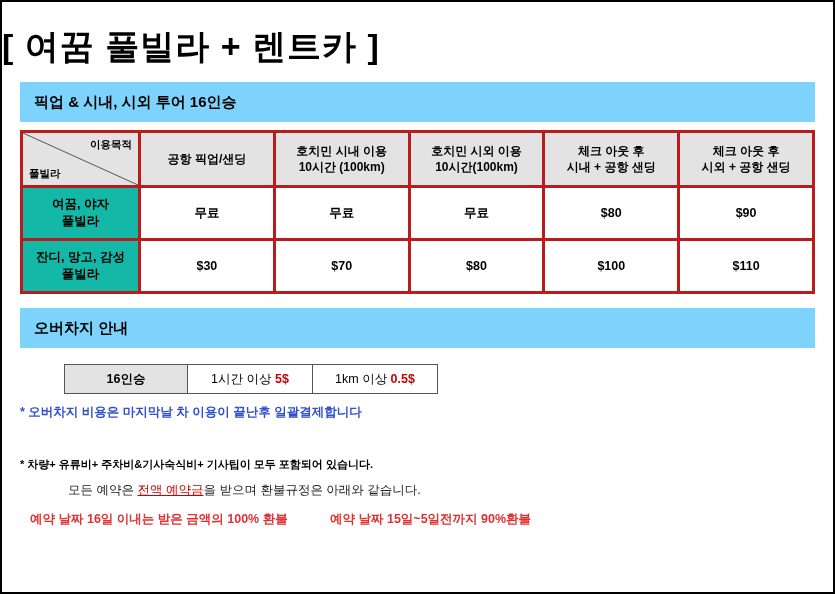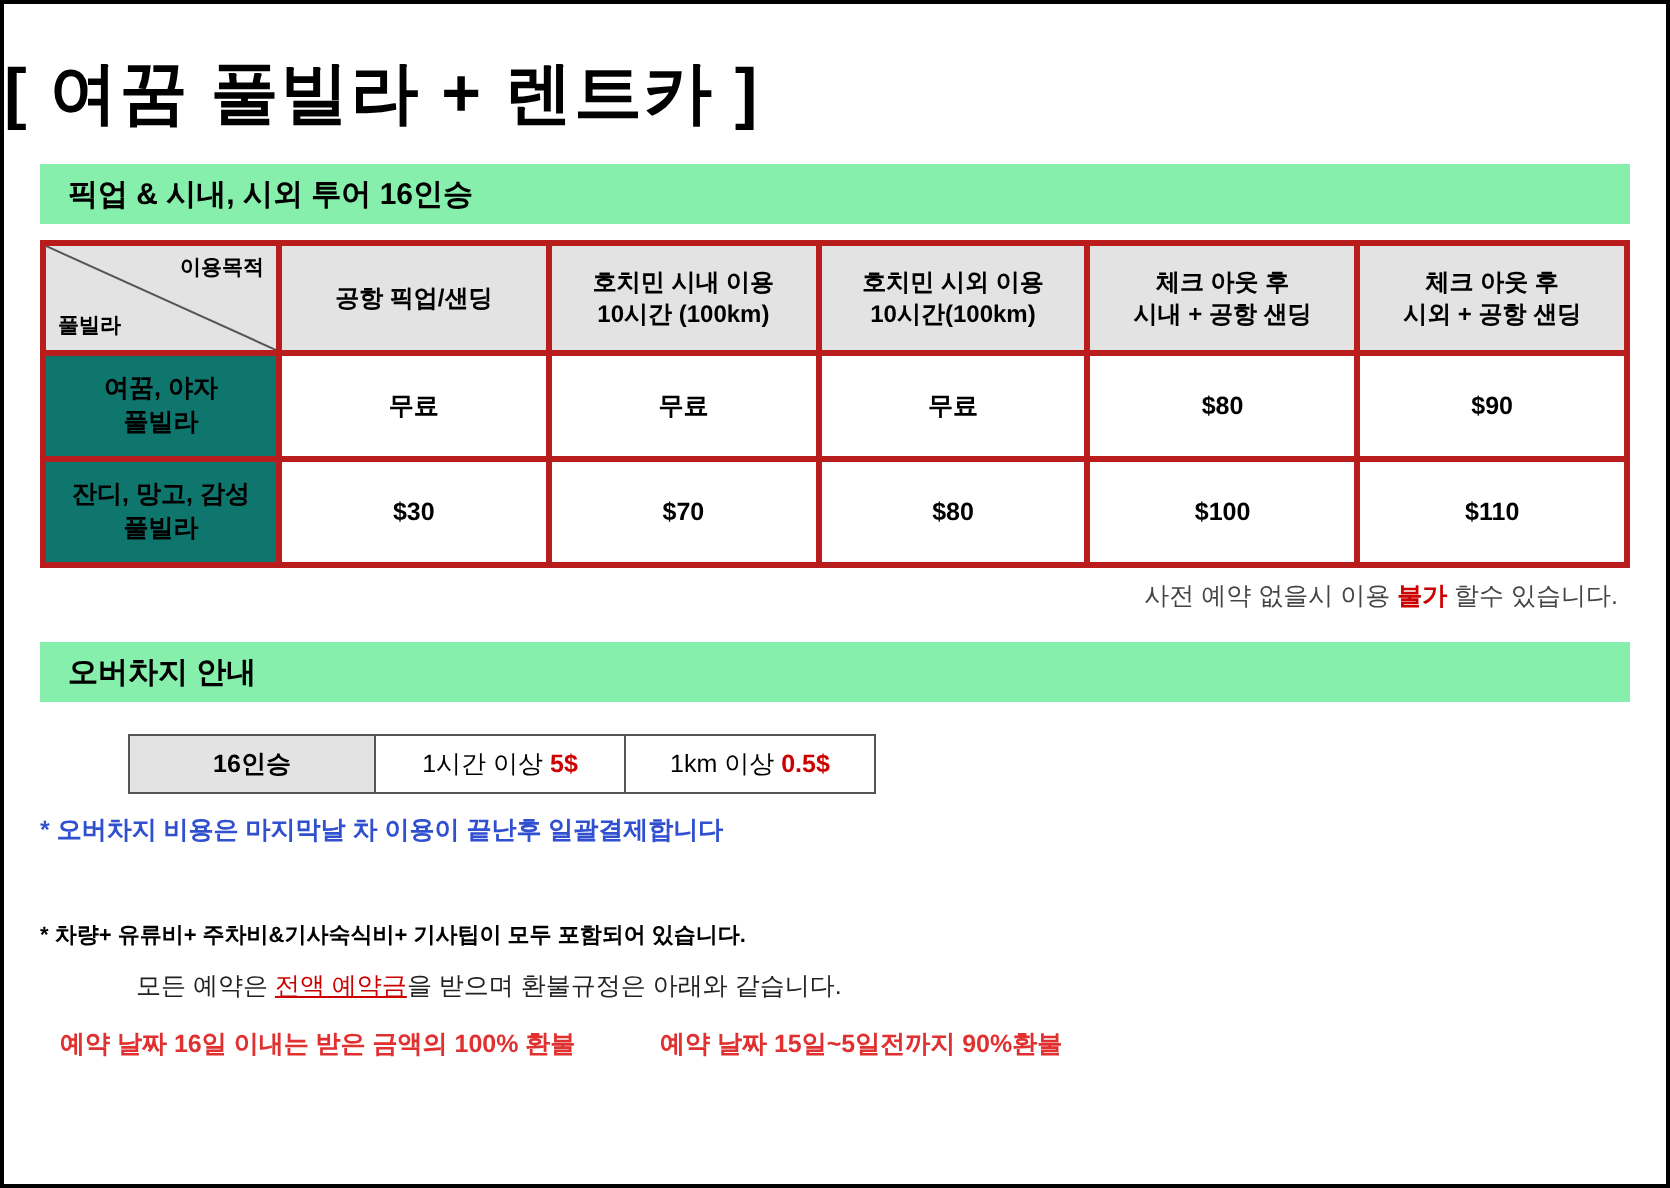--- a/index.html
+++ b/index.html
@@ -25,22 +25,22 @@
     font-weight: bold;
     letter-spacing: 1px;
     color: #000000;
     margin-top: 22px;
     margin-bottom: 12px;
   }
 
   
   .section-bar {
     margin: 0 18px;
-    background: #86efac;
-    height: 30px;
+    background: #7dd3fc;
+    height: 40px;
     display: flex;
     align-items: center;
     padding-left: 14px;
     box-sizing: border-box;
   }
   .section-bar .section-title {
     font-size: 15px;
     font-weight: bold;
     color: #000000;
   }
@@ -62,21 +62,21 @@
     color: #000000;
     padding: 4px 2px;
   }
   table.price thead th {
     background: #e3e3e3;
     font-weight: bold;
     height: 44px;
     line-height: 1.35;
   }
   table.price tbody th {
-    background: #0f766e;
+    background: #14b8a6;
     font-weight: bold;
     font-size: 12.5px;
     line-height: 1.4;
     height: 42px;
   }
   table.price tbody td {
     height: 42px;
     font-weight: bold;
     font-size: 12.5px;
   }
@@ -259,23 +259,20 @@
           <td>$30</td>
           <td>$70</td>
           <td>$80</td>
           <td>$100</td>
           <td>$110</td>
         </tr>
       </tbody>
     </table>
   </div>
 
-  <div class="note-right">
-    <span>사전 예약 없을시 이용 </span><span class="hl">불가</span><span> 할수 있습니다.</span>
-  </div>
 
   <div class="section-bar" style="margin-top:14px;">
     <span class="section-title">오버차지 안내</span>
   </div>
 
   <div class="over-wrap">
     <table class="over">
       <tbody>
         <tr>
           <td class="first">16인승</td>

